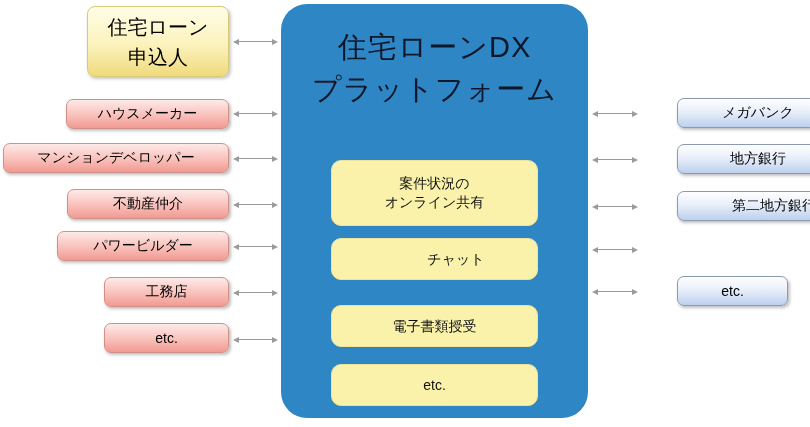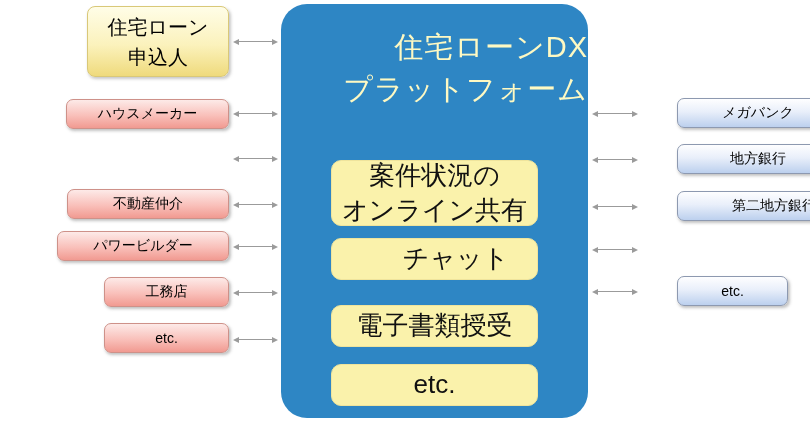--- a/index.html
+++ b/index.html
@@ -8,28 +8,28 @@
     font-family:"Liberation Sans","DejaVu Sans",sans-serif; overflow:hidden;
   }
 
   
   .platform {
     position:absolute; left:281px; top:4px; width:307px; height:414px;
     background:#2E86C4; border-radius:26px;
   }
   .platform-title {
     position:absolute; top:22px; left:0; right:0;
-    text-align:right; color:#fef9c3; font-size:29px; line-height:1.45;
+    text-align:center; color:#0f172a; font-size:29px; line-height:1.45;
     white-space:pre-line; letter-spacing:1px;
   }
   .feature {
     position:absolute; left:50px; width:207px;
     background:#FAF2AB; border:1px solid #EFE49C; border-radius:10px;
     display:flex; align-items:center; justify-content:center;
-    text-align:center; color:#111; font-size:26px; line-height:1.35;
+    text-align:center; color:#111; font-size:14px; line-height:1.35;
     white-space:pre-line; box-sizing:border-box;
   }
   .f1 { top:156px; height:66px; }
   .f2 { top:234px; height:42px;padding-left:43px; }
   .f3 { top:301px; height:42px; }
   .f4 { top:360px; height:42px; }
 
   
   .actor {
     position:absolute; display:flex; align-items:center; justify-content:center;
@@ -97,20 +97,21 @@
     <div class="feature f1">案件状況の
 オンライン共有</div>
     <div class="feature f2">チャット</div>
     <div class="feature f3">電子書類授受</div>
     <div class="feature f4">etc.</div>
   </div>
 
   <div class="actor applicant">住宅ローン
 申込人</div>
   <div class="actor pink lb2">ハウスメーカー</div>
+  <div class="actor pink lb3">マンションデベロッパー</div>
   <div class="actor pink lb4">不動産仲介</div>
   <div class="actor pink lb5">パワービルダー</div>
   <div class="actor pink lb6">工務店</div>
   <div class="actor pink lb7">etc.</div>
 
   <div class="actor blue rb1">メガバンク</div>
   <div class="actor blue rb2">地方銀行</div>
   <div class="actor blue rb3">第二地方銀行</div>
   <div class="actor blue rb5">etc.</div>
 

